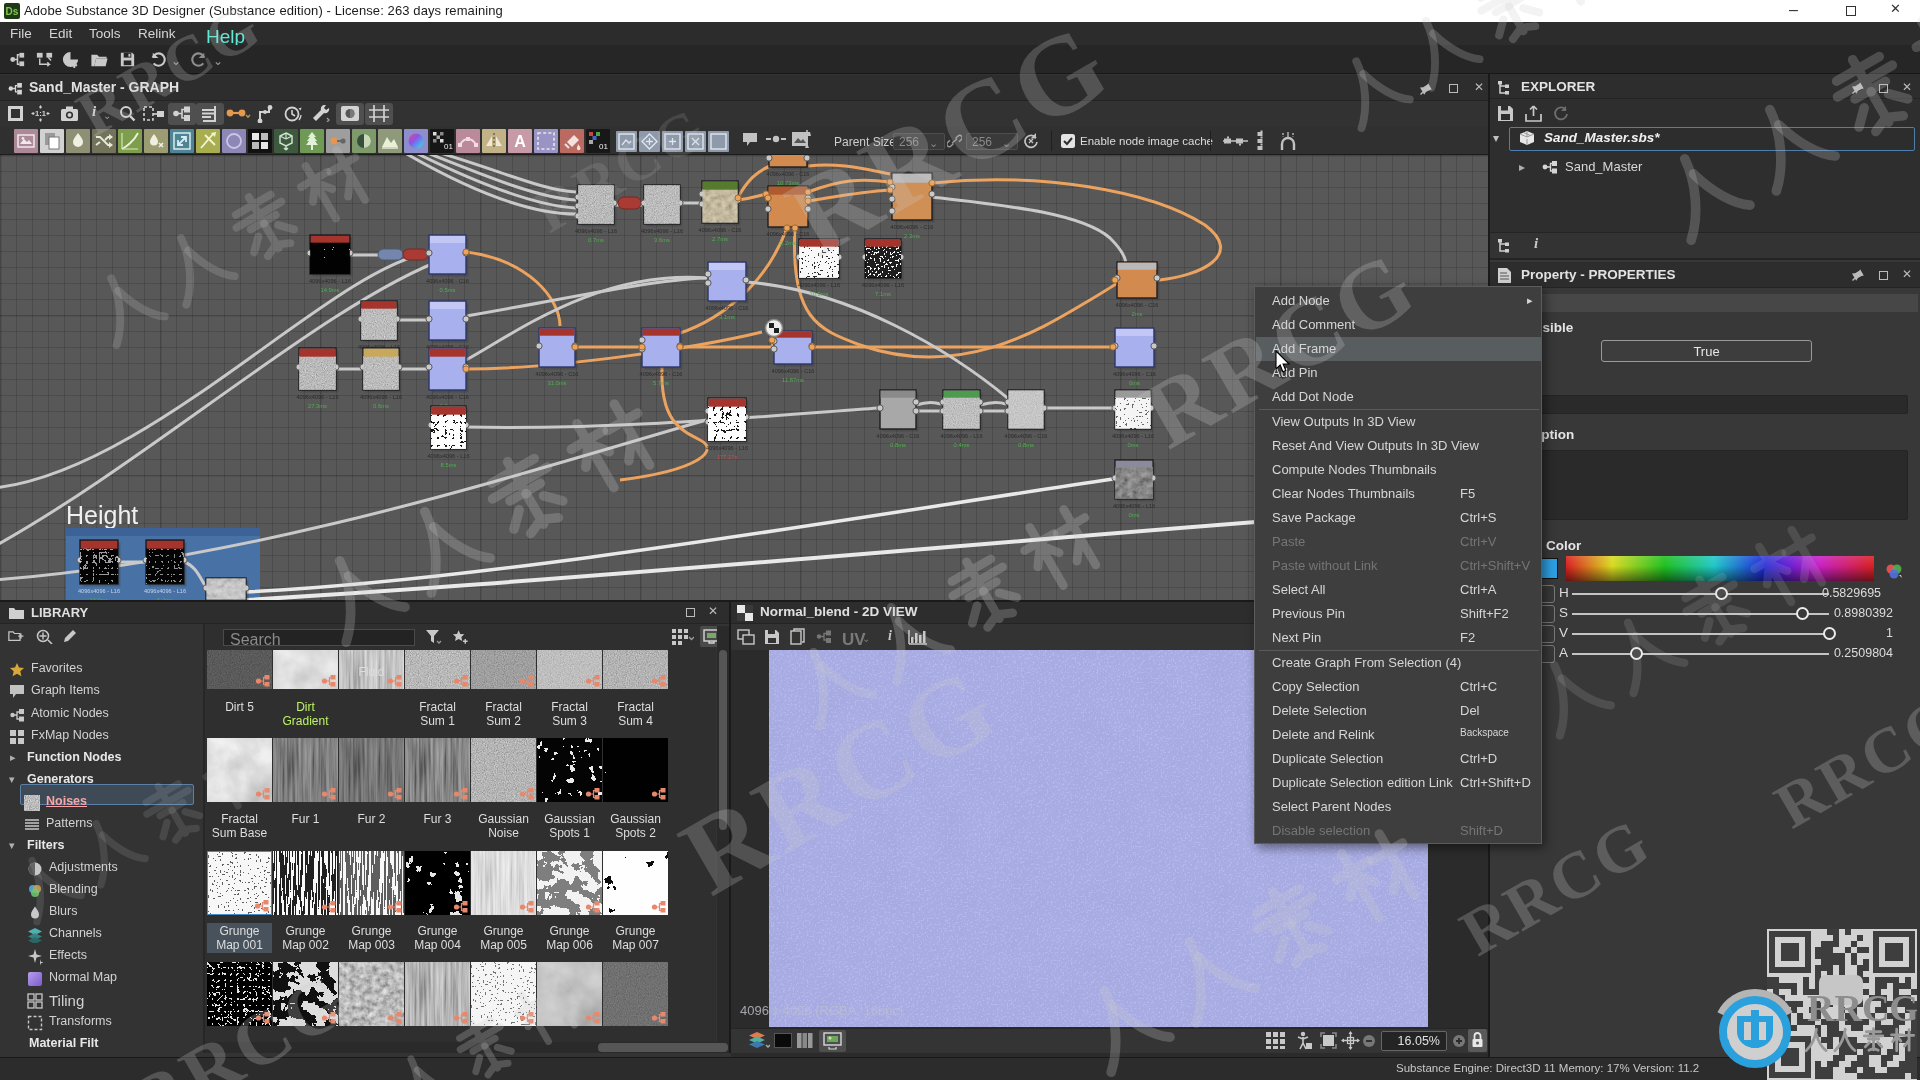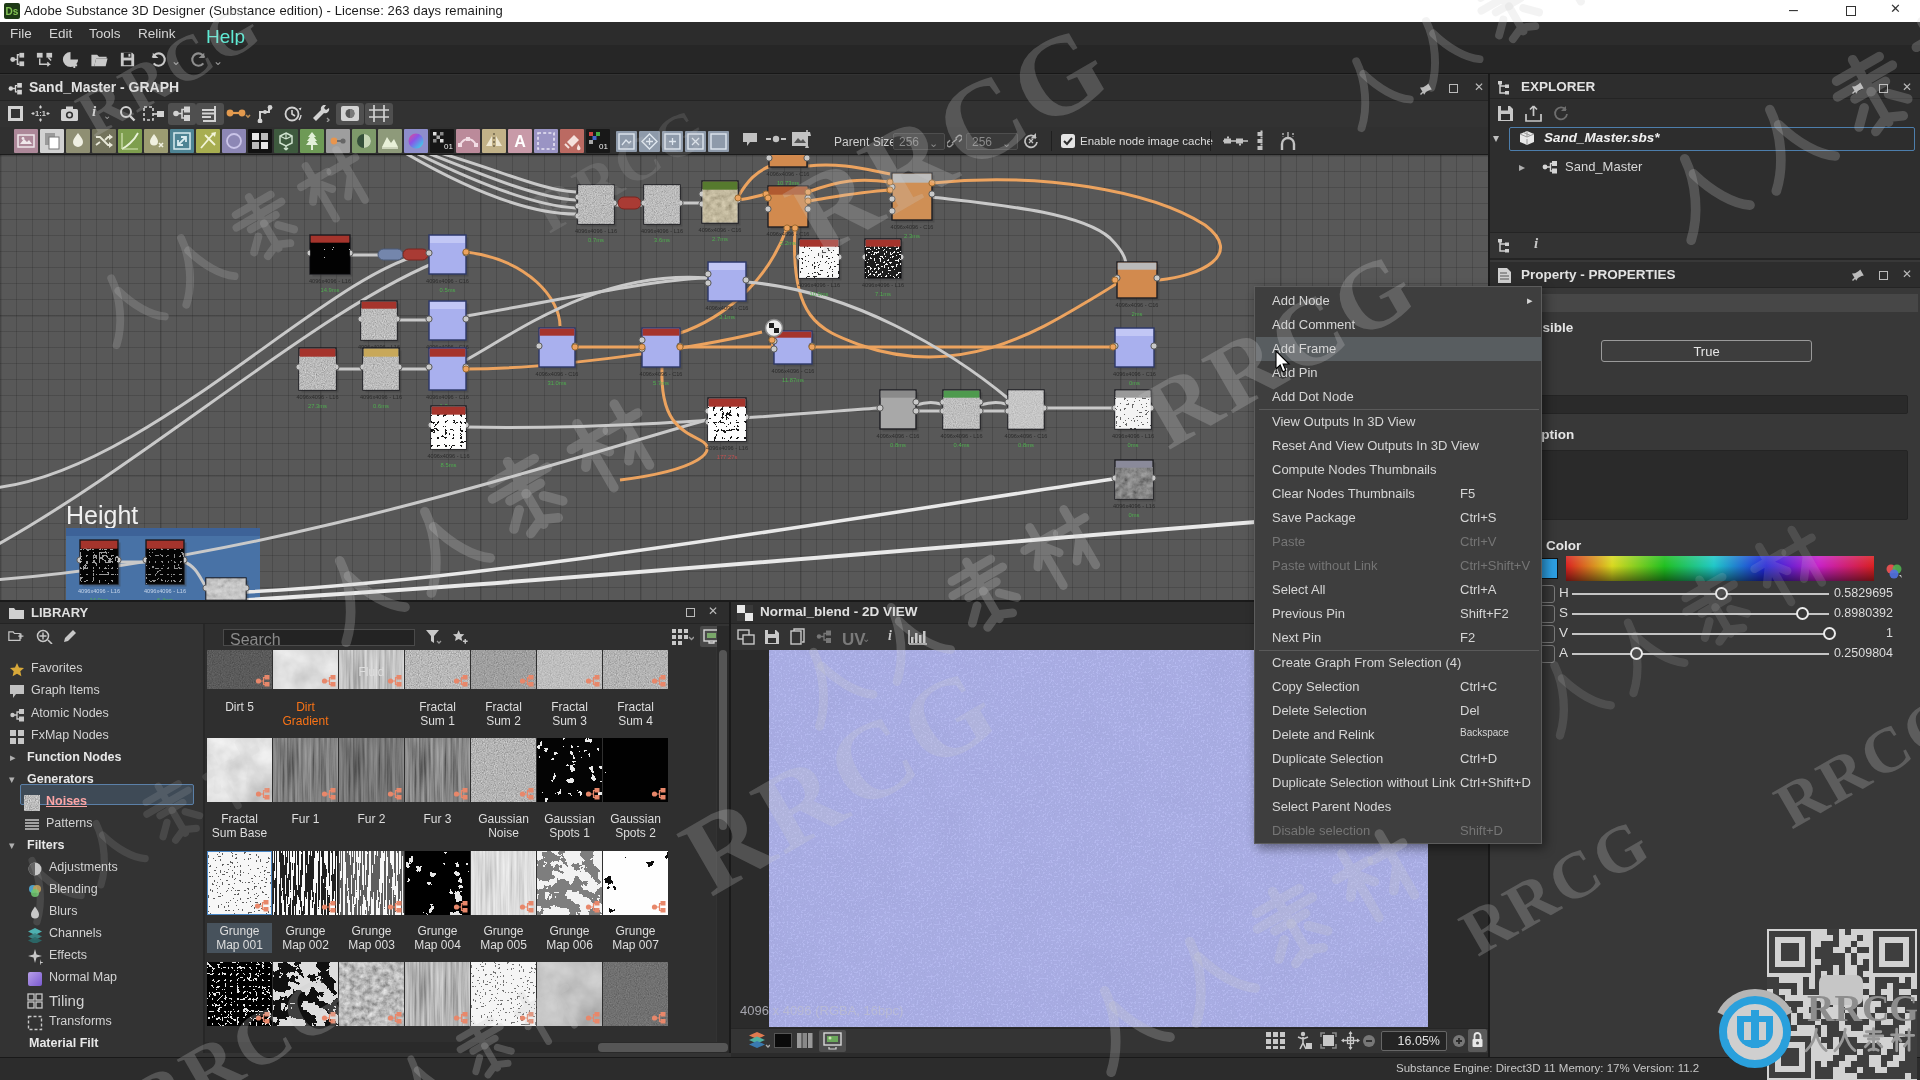--- a/index.html
+++ b/index.html
@@ -1177,21 +1177,21 @@
       <svg width="65" height="39" style="position:absolute;left:0;top:0;opacity:0.9">
         <rect width="65" height="39" filter="url(#ncloud)"></rect>
       </svg>
       <svg width="16" height="14" viewBox="0 0 16 14" style="position:absolute;right:1px;bottom:1px">
         <circle cx="3.5" cy="7" r="2.6" fill="#e8876a"></circle>
         <rect x="9.5" y="1" width="5" height="4.5" fill="#e8876a"></rect>
         <rect x="9.5" y="8" width="5" height="4.5" fill="#e8876a"></rect>
         <path d="M5.5 7h3V3.5h2M8.5 7v3.5h2" stroke="#e8876a" stroke-width="1.2" fill="none"></path>
       </svg>
     </div>
-<div style="position:absolute;left:273px;top:699px;width:65px;height:30px;font-size:12px;color:#f97316;text-align:center;line-height:1.18;padding-top:1px;">Dirt<br>Gradient</div>
+<div style="position:absolute;left:273px;top:699px;width:65px;height:30px;font-size:12px;color:#bef264;text-align:center;line-height:1.18;padding-top:1px;">Dirt<br>Gradient</div>
 <div style="position:absolute;left:339px;top:650px;width:65px;height:39px;overflow:hidden;">
       <div style="position:absolute;left:0;top:0;width:65px;height:39px;background:#c8c8c8"></div>
       <svg width="65" height="39" style="position:absolute;left:0;top:0;opacity:0.5">
         <rect width="65" height="39" filter="url(#nstreak)"></rect>
       </svg>
       <svg width="16" height="14" viewBox="0 0 16 14" style="position:absolute;right:1px;bottom:1px">
         <circle cx="3.5" cy="7" r="2.6" fill="#e8876a"></circle>
         <rect x="9.5" y="1" width="5" height="4.5" fill="#e8876a"></rect>
         <rect x="9.5" y="8" width="5" height="4.5" fill="#e8876a"></rect>
         <path d="M5.5 7h3V3.5h2M8.5 7v3.5h2" stroke="#e8876a" stroke-width="1.2" fill="none"></path>
@@ -1759,21 +1759,21 @@
         <circle cx="7" cy="7" r="4.5" fill="#e05050"></circle>
         <circle cx="13" cy="7" r="4.5" fill="#50b050" opacity="0.9"></circle>
         <circle cx="10" cy="12" r="4.5" fill="#5070e0" opacity="0.9"></circle>
         <path d="M15 13l3 3-1-3z" fill="#ccc"></path>
       </svg>
     </div>
 <div style="position:absolute;left:1540px;top:585px;width:15px;height:18px;border:1px solid #7a7a7a;border-radius:3px;"></div>
 <div style="position:absolute;left:1559px;top:586px;font-size:13.5px;color:#dcdcdc;font-weight:400;white-space:nowrap;line-height:1.1;">H</div>
 <div style="position:absolute;left:1572px;top:593px;width:257px;height:2px;background:#c4c4c4;"></div>
 <div style="position:absolute;left:1715.3231615px;top:587px;width:13px;height:13px;border:2.2px solid #ececec;border-radius:50%;background:#383838;"></div>
-<div style="position:absolute;left:1810px;top:586px;width:83px;height:16px;font-size:12.5px;color:#dcdcdc;text-align:right;">0.5829695</div>
+<div style="position:absolute;left:1810px;top:586px;width:83px;height:16px;font-size:12.5px;color:#dcdcdc;text-align:center;">0.5829695</div>
 <div style="position:absolute;left:1540px;top:605px;width:15px;height:18px;border:1px solid #7a7a7a;border-radius:3px;"></div>
 <div style="position:absolute;left:1559px;top:606px;font-size:13.5px;color:#dcdcdc;font-weight:400;white-space:nowrap;line-height:1.1;">S</div>
 <div style="position:absolute;left:1572px;top:613px;width:257px;height:2px;background:#c4c4c4;"></div>
 <div style="position:absolute;left:1796.2960744px;top:607px;width:13px;height:13px;border:2.2px solid #ececec;border-radius:50%;background:#383838;"></div>
 <div style="position:absolute;left:1810px;top:606px;width:83px;height:16px;font-size:12.5px;color:#dcdcdc;text-align:right;">0.8980392</div>
 <div style="position:absolute;left:1540px;top:625px;width:15px;height:18px;border:1px solid #7a7a7a;border-radius:3px;"></div>
 <div style="position:absolute;left:1559px;top:626px;font-size:13.5px;color:#dcdcdc;font-weight:400;white-space:nowrap;line-height:1.1;">V</div>
 <div style="position:absolute;left:1572px;top:633px;width:257px;height:2px;background:#c4c4c4;"></div>
 <div style="position:absolute;left:1822.5px;top:627px;width:13px;height:13px;border:2.2px solid #ececec;border-radius:50%;background:#383838;"></div>
 <div style="position:absolute;left:1810px;top:626px;width:83px;height:16px;font-size:12.5px;color:#dcdcdc;text-align:right;">1</div>
@@ -1813,21 +1813,21 @@
       <div style="position:absolute;left:4px;top:362.5px;width:280px;height:1px;background:#5a5a5a;"></div>
       <div style="position:absolute;left:17px;top:368px;font-size:13px;color:#d6d6d6;white-space:nowrap;">Create Graph From Selection (4)</div>
       <div style="position:absolute;left:17px;top:392px;font-size:13px;color:#d6d6d6;white-space:nowrap;">Copy Selection</div>
       <div style="position:absolute;left:205px;top:392px;font-size:13px;color:#d6d6d6;white-space:nowrap;">Ctrl+C</div>
       <div style="position:absolute;left:17px;top:416px;font-size:13px;color:#d6d6d6;white-space:nowrap;">Delete Selection</div>
       <div style="position:absolute;left:205px;top:416px;font-size:13px;color:#d6d6d6;white-space:nowrap;">Del</div>
       <div style="position:absolute;left:17px;top:440px;font-size:13px;color:#d6d6d6;white-space:nowrap;">Delete and Relink</div>
       <div style="position:absolute;left:205px;top:440px;font-size:10px;color:#d6d6d6;white-space:nowrap;">Backspace</div>
       <div style="position:absolute;left:17px;top:464px;font-size:13px;color:#d6d6d6;white-space:nowrap;">Duplicate Selection</div>
       <div style="position:absolute;left:205px;top:464px;font-size:13px;color:#d6d6d6;white-space:nowrap;">Ctrl+D</div>
-      <div style="position:absolute;left:17px;top:488px;font-size:13px;color:#d6d6d6;white-space:nowrap;">Duplicate Selection without Link</div>
+      <div style="position:absolute;left:17px;top:488px;font-size:13px;color:#d6d6d6;white-space:nowrap;">Duplicate Selection edition Link</div>
       <div style="position:absolute;left:205px;top:488px;font-size:13px;color:#d6d6d6;white-space:nowrap;">Ctrl+Shift+D</div>
       <div style="position:absolute;left:17px;top:512px;font-size:13px;color:#d6d6d6;white-space:nowrap;">Select Parent Nodes</div>
       <div style="position:absolute;left:17px;top:536px;font-size:13px;color:#757575;white-space:nowrap;">Disable selection</div>
       <div style="position:absolute;left:205px;top:536px;font-size:13px;color:#757575;white-space:nowrap;">Shift+D</div>
     </div>
 <div style="position:absolute;left:1274px;top:350px;width:18px;height:26px;">
       <svg width="18" height="26" viewBox="0 0 18 26">
         <path d="M2 1v18l4.2-4 2.6 6.8 3-1.2-2.7-6.6 6 0z" fill="#fff" stroke="#000" stroke-width="1.1"></path>
       </svg>
     </div>

